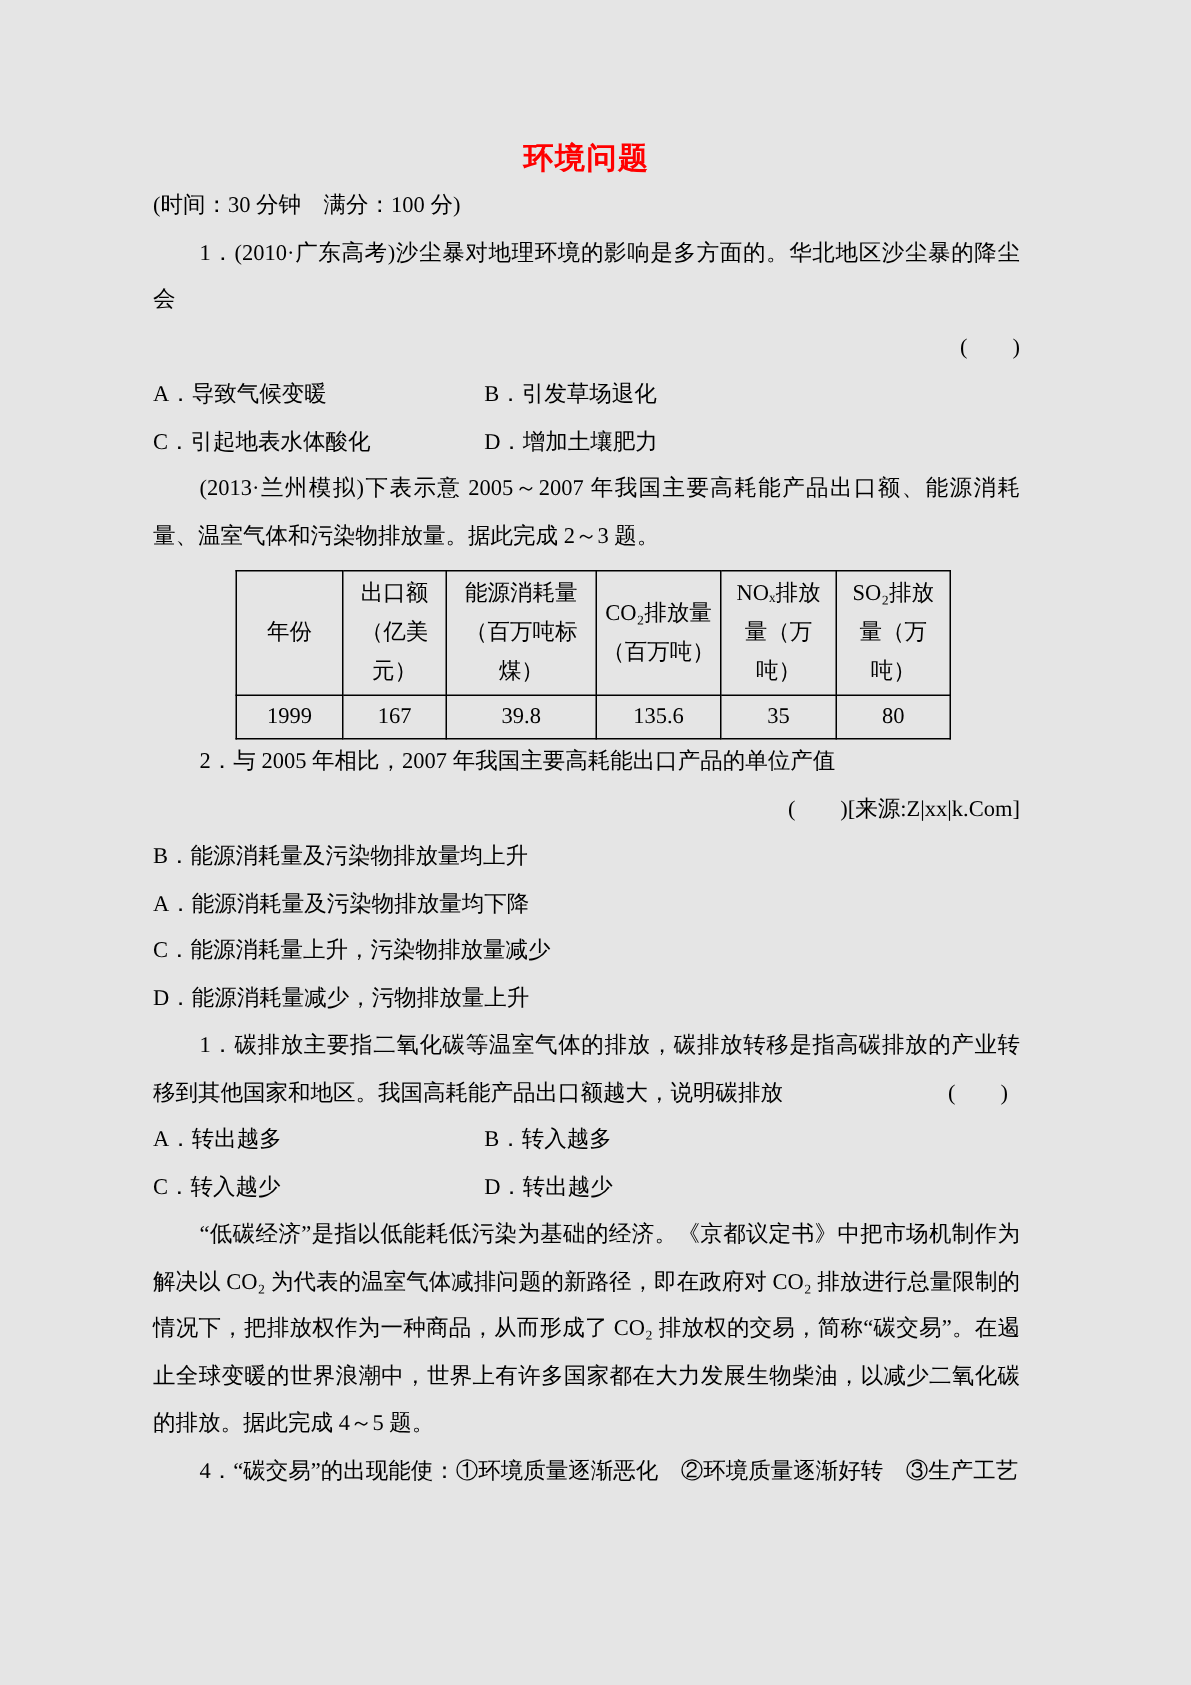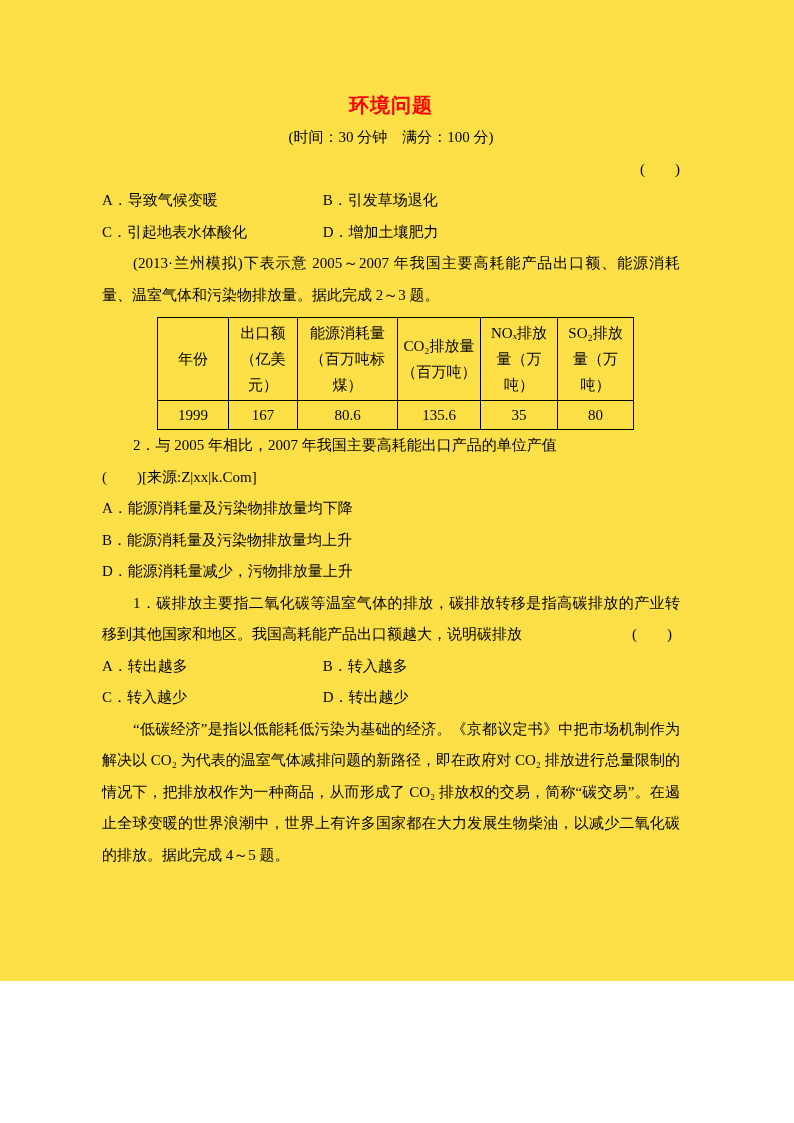--- a/index.html
+++ b/index.html
@@ -1,20 +1,20 @@
 <!DOCTYPE html>
 <html><head>
 <meta charset="utf-8">
 <style>
   html, body { margin: 0; padding: 0; background: #ffffff; }
   .page {
     position: relative;
     width: 794px;
-    height: 981px;
-    background: #fde047;
+    height: 1123px;
+    background: #e5e5e5;
     overflow: hidden;
     font-family: "Liberation Serif", "DejaVu Serif", serif;
     color: #000000;
   }
   .content {
     position: absolute;
     left: 102px;
     top: 88px;
     width: 578px;
     font-size: 15px;
@@ -24,26 +24,26 @@
 
   .doc-title {
     font-family: "DejaVu Sans", "Liberation Sans", sans-serif;
     font-size: 20px;
     font-weight: bold;
     color: #ff0000;
     text-align: center;
     letter-spacing: 1px;
     line-height: 34px;
   }
-  .doc-subtitle { text-align: center; }
+  .doc-subtitle { }
   .section-heading { padding-left: 41px; }
 
   .stem { text-indent: 31px; text-align: justify; }
   .bracket-right { text-align: right; padding-right: 8px; }
-  .bracket-src { padding-right: 123px; }
+  .bracket-src { text-align: right; padding-right: 123px; }
 
   .opt-row { padding-left: 38px; font-family: Liberation Serif, serif; }
   .opt-col { display: inline-block; width: 217px; vertical-align: top; }
 
   .rel { position: relative; }
   .bracket-abs { position: absolute; right: 8px; bottom: 0; }
 
   table.data-table {
     border-collapse: collapse;
     table-layout: fixed;
@@ -66,20 +66,21 @@
 </style>
 </head>
 <body>
 
 <div class="page">
   <div class="content">
 
     <p class="doc-title">环境问题</p>
     <p class="doc-subtitle">(时间：30 分钟　满分：100 分)</p>
 
+    <p class="stem">1．(2010·广东高考)沙尘暴对地理环境的影响是多方面的。华北地区沙尘暴的降尘会</p>
     <p class="bracket-right">(　　)</p>
     <p class="opt-row">
       <span class="opt-col">A．导致气候变暖</span>
       <span>B．引发草场退化</span>
     </p>
     <p class="opt-row">
       <span class="opt-col">C．引起地表水体酸化</span>
       <span>D．增加土壤肥力</span>
     </p>
 
@@ -99,44 +100,46 @@
           <td>年份</td>
           <td>出口额（亿美元）</td>
           <td>能源消耗量（百万吨标煤）</td>
           <td>CO₂排放量（百万吨）</td>
           <td>NOₓ排放量（万吨）</td>
           <td>SO₂排放量（万吨）</td>
         </tr>
         <tr class="datarow">
           <td>1999</td>
           <td>167</td>
-          <td>80.6</td>
+          <td>39.8</td>
           <td>135.6</td>
           <td>35</td>
           <td>80</td>
         </tr>
       </tbody>
     </table>
 
     <p class="stem mt">2．与 2005 年相比，2007 年我国主要高耗能出口产品的单位产值</p>
     <p class="bracket-src">(　　)[来源:Z|xx|k.Com]</p>
+    <p class="opt-row">B．能源消耗量及污染物排放量均上升</p>
     <p class="opt-row">A．能源消耗量及污染物排放量均下降</p>
-    <p class="opt-row">B．能源消耗量及污染物排放量均上升</p>
+    <p class="opt-row">C．能源消耗量上升，污染物排放量减少</p>
     <p class="opt-row">D．能源消耗量减少，污物排放量上升</p>
 
     <p class="stem rel">
       <span>1．碳排放主要指二氧化碳等温室气体的排放，碳排放转移是指高碳排放的产业转移到其他国家和地区。我国高耗能产品出口额越大，说明碳排放</span>
       <span class="bracket-abs">(　　)</span>
     </p>
     <p class="opt-row">
       <span class="opt-col">A．转出越多</span>
       <span>B．转入越多</span>
     </p>
     <p class="opt-row">
       <span class="opt-col">C．转入越少</span>
       <span>D．转出越少</span>
     </p>
 
     <p class="stem">“低碳经济”是指以低能耗低污染为基础的经济。《京都议定书》中把市场机制作为解决以 CO₂ 为代表的温室气体减排问题的新路径，即在政府对 CO₂ 排放进行总量限制的情况下，把排放权作为一种商品，从而形成了 CO₂ 排放权的交易，简称“碳交易”。在遏止全球变暖的世界浪潮中，世界上有许多国家都在大力发展生物柴油，以减少二氧化碳的排放。据此完成 4～5 题。</p>
 
+    <p class="stem">4．“碳交易”的出现能使：①环境质量逐渐恶化　②环境质量逐渐好转　③生产工艺</p>
 
   </div>
 </div>
 
 </body></html>

